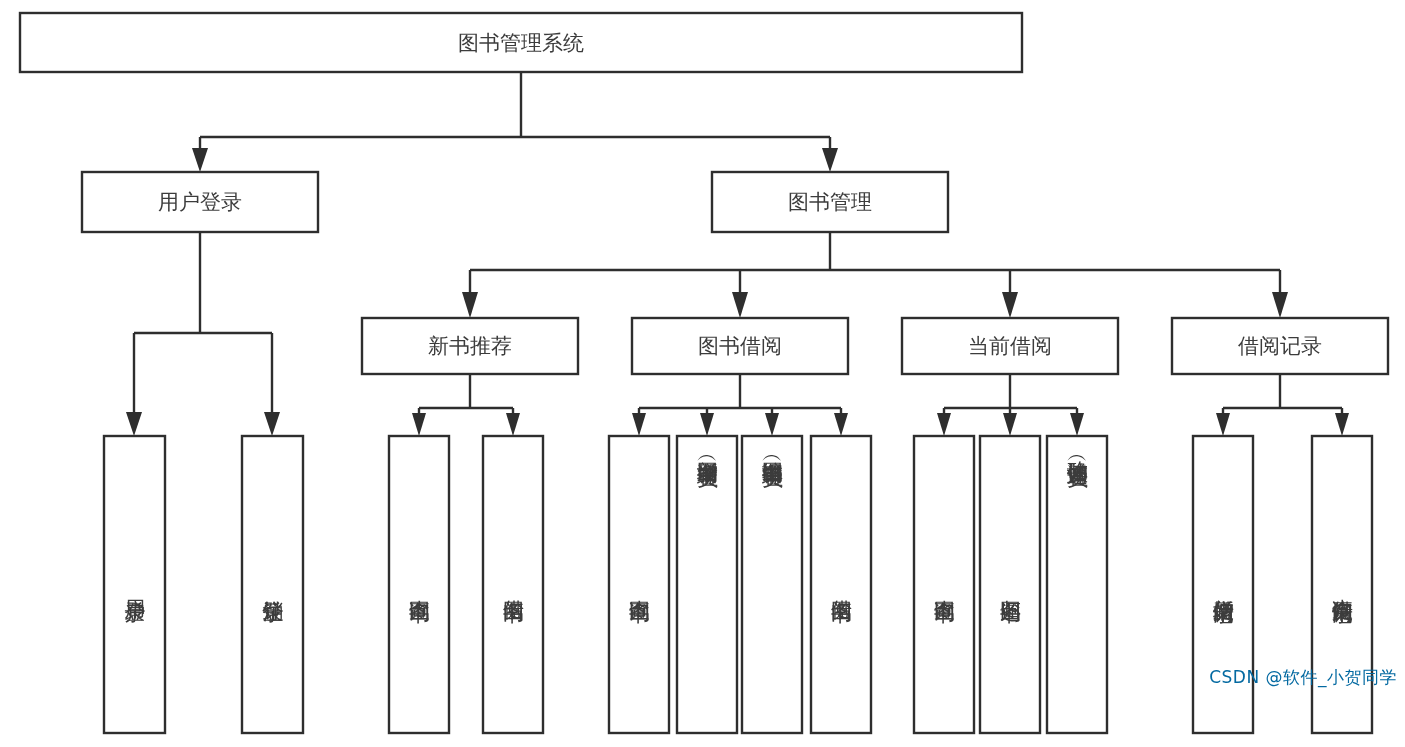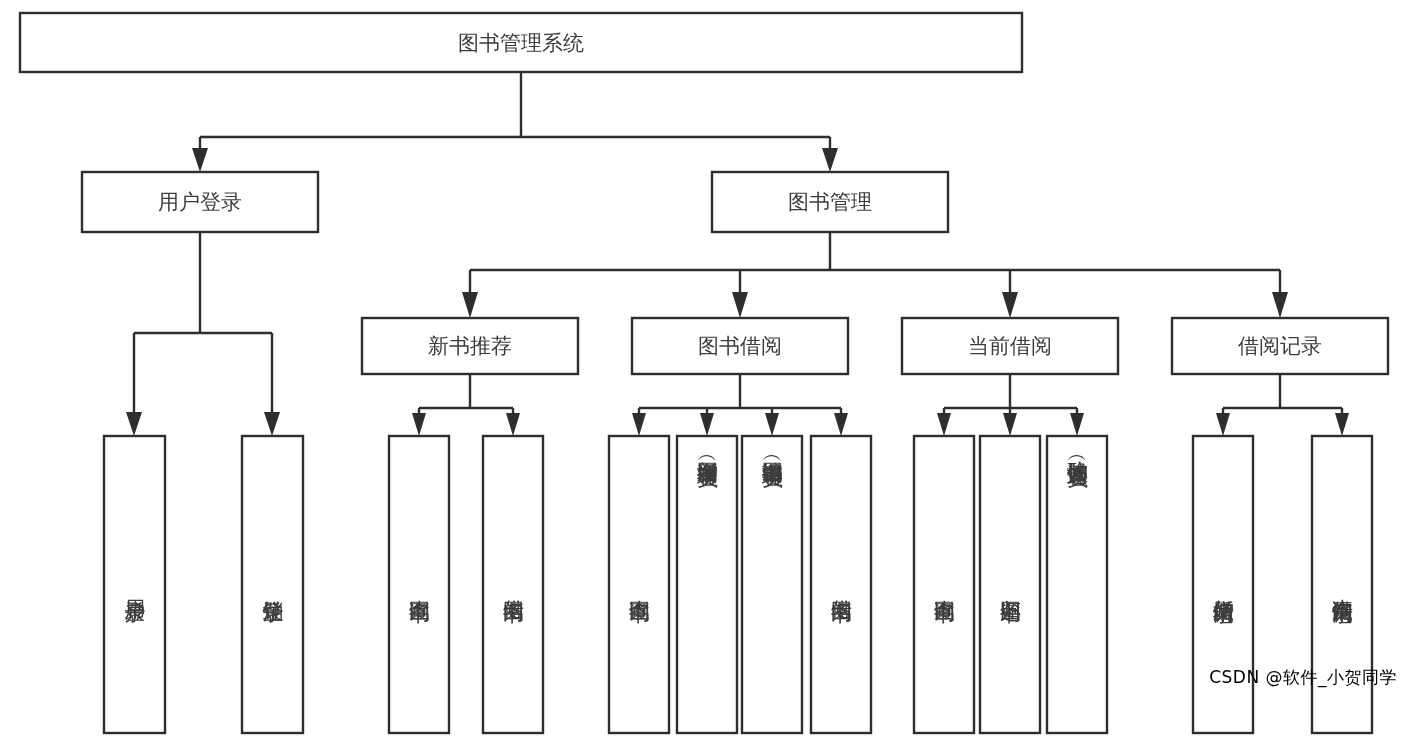--- a/index.html
+++ b/index.html
@@ -65,21 +65,21 @@
     text-align: center;
     white-space: nowrap;
     pointer-events: none;
   }
   .watermark {
     position: absolute;
     right: 8px;
     bottom: 3px;
     font-family: "DejaVu Sans", "Liberation Sans", sans-serif;
     font-size: 17px;
-    color: #000000;
+    color: #0369a1;
     white-space: nowrap;
     letter-spacing: 0.5px;
     margin-top: 16px;
   }
 </style>
 </head>
 <body>
 
 <div id="diagram-root">
 

